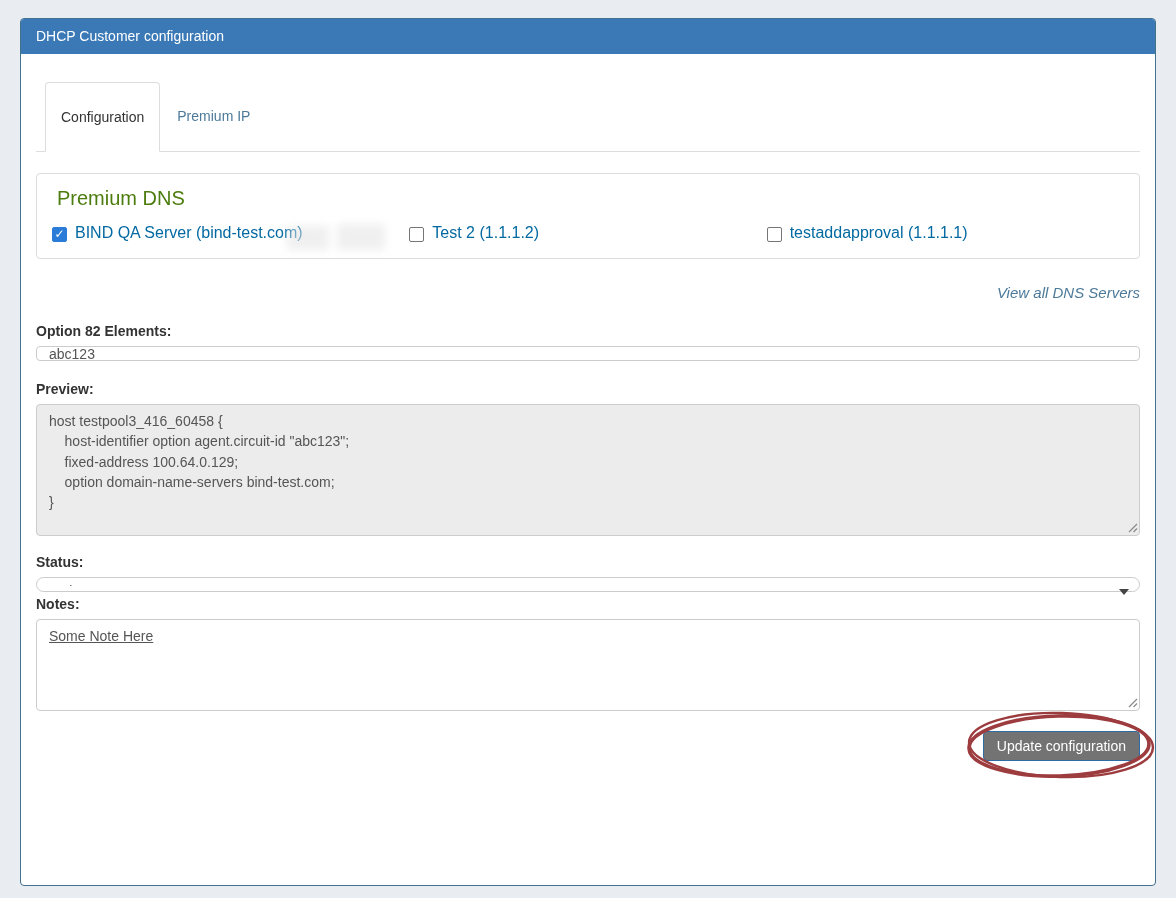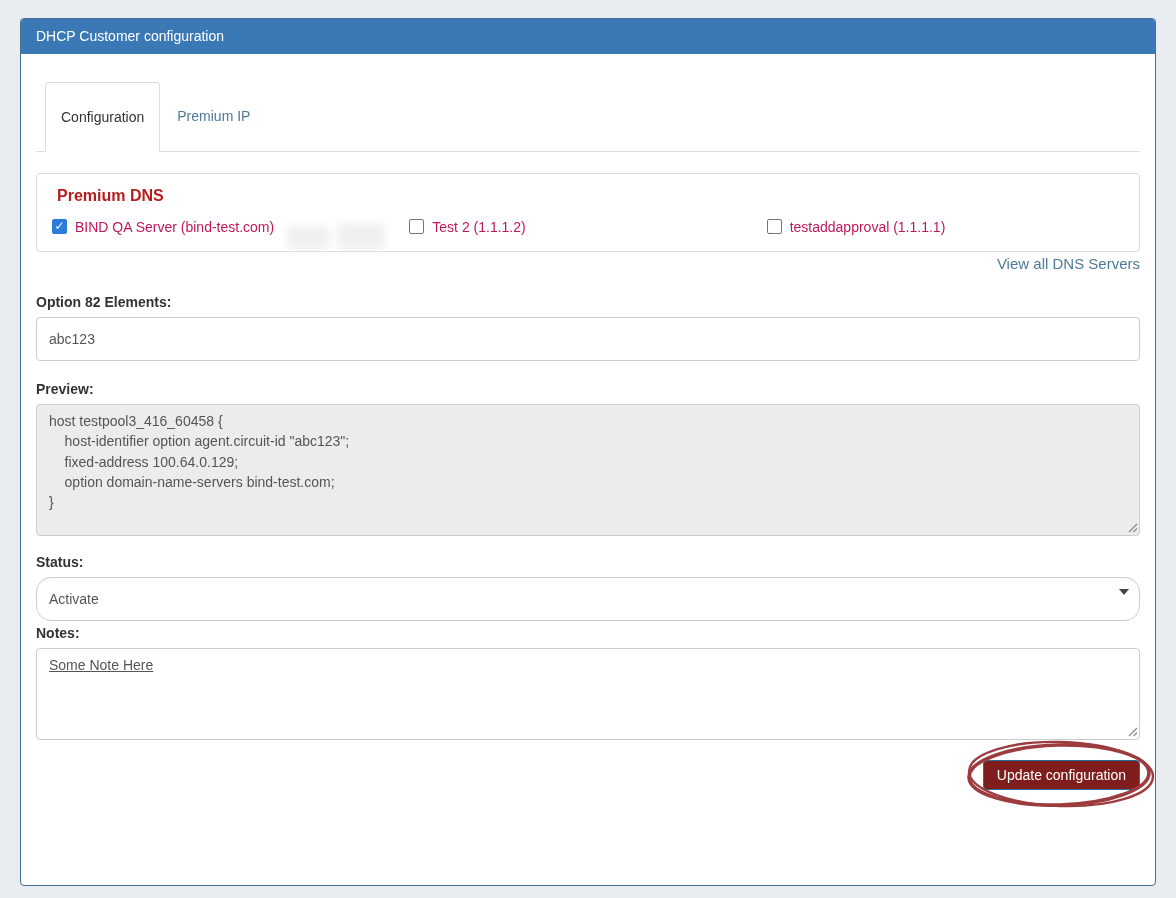--- a/index.html
+++ b/index.html
@@ -56,36 +56,36 @@
 
   
   .dns-box {
     position: relative;
     margin-top: 21px;
     border: 1px solid #ddd;
     border-radius: 4px;
     padding: 13px 15px 16px 15px;
   }
   .dns-heading {
-    font-size: 16px;
-    color: #b91c1c;
+    font-size: 20px;
+    color: #4d7c0f;
     padding-left: 5px;
-    font-weight: 700;
+    font-weight: 400;
   }
   .dns-row {
     display: flex;
     margin-top: 14px;
   }
   .dns-col { flex: 1; display: flex; align-items: center; }
   .chk {
     display: inline-flex;
-    align-items: flex-start;
+    align-items: flex-end;
     cursor: pointer;
-    color: #be185d;
-    font-size: 14px;
+    color: #0369a1;
+    font-size: 16px;
   }
   .chk-box {
     width: 15px; height: 15px;
     border: 1px solid #767676;
     border-radius: 2px;
     background: #fff;
     margin-right: 8px;
     position: relative;
     flex: none;
   }
@@ -103,40 +103,41 @@
   }
   .smudge {
     position: absolute;
     background: #e3e3e3;
     filter: blur(4px);
     opacity: 0.55;
     border-radius: 3px;
   }
 
   .link-row {
-    margin-top: 3px;
+    margin-top: 25px;
     text-align: right;
     font-size: 15px;
+    font-style: italic;
   }
   .link { color: #4d7a99; text-decoration: none; cursor: pointer; }
 
   
   .form { margin-top: 22px; }
   .form-group { margin-bottom: 20px; }
   .form-label {
     display: block;
     font-weight: bold;
     font-size: 14px;
     margin-bottom: 7px;
     color: #333;
   }
   .form-control {
     display: block;
     width: 100%;
-    height: 44px;
+    height: 15px;
     padding: 5px 12px;
     font-size: 14px;
     font-family: "Liberation Sans", "DejaVu Sans", sans-serif;
     color: #555;
     background: #fff;
     border: 1px solid #ccc;
     border-radius: 4px;
     outline: none;
   }
   .form-control::placeholder { color: #9aa0a6; opacity: 1; }
@@ -180,21 +181,21 @@
 
   
   .footer-row {
     position: relative;
     margin-top: 20px;
     height: 30px;
   }
   .btn-primary {
     position: absolute;
     right: 0; top: 0;
-    background: #7f1d1d;
+    background: #737373;
     color: #fff;
     border: 1px solid #2e6da4;
     border-radius: 4px;
     font-size: 14px;
     font-family: "Liberation Sans", "DejaVu Sans", sans-serif;
     padding: 6px 13px;
     height: 30px;
     cursor: pointer;
   }
   .annotation {

